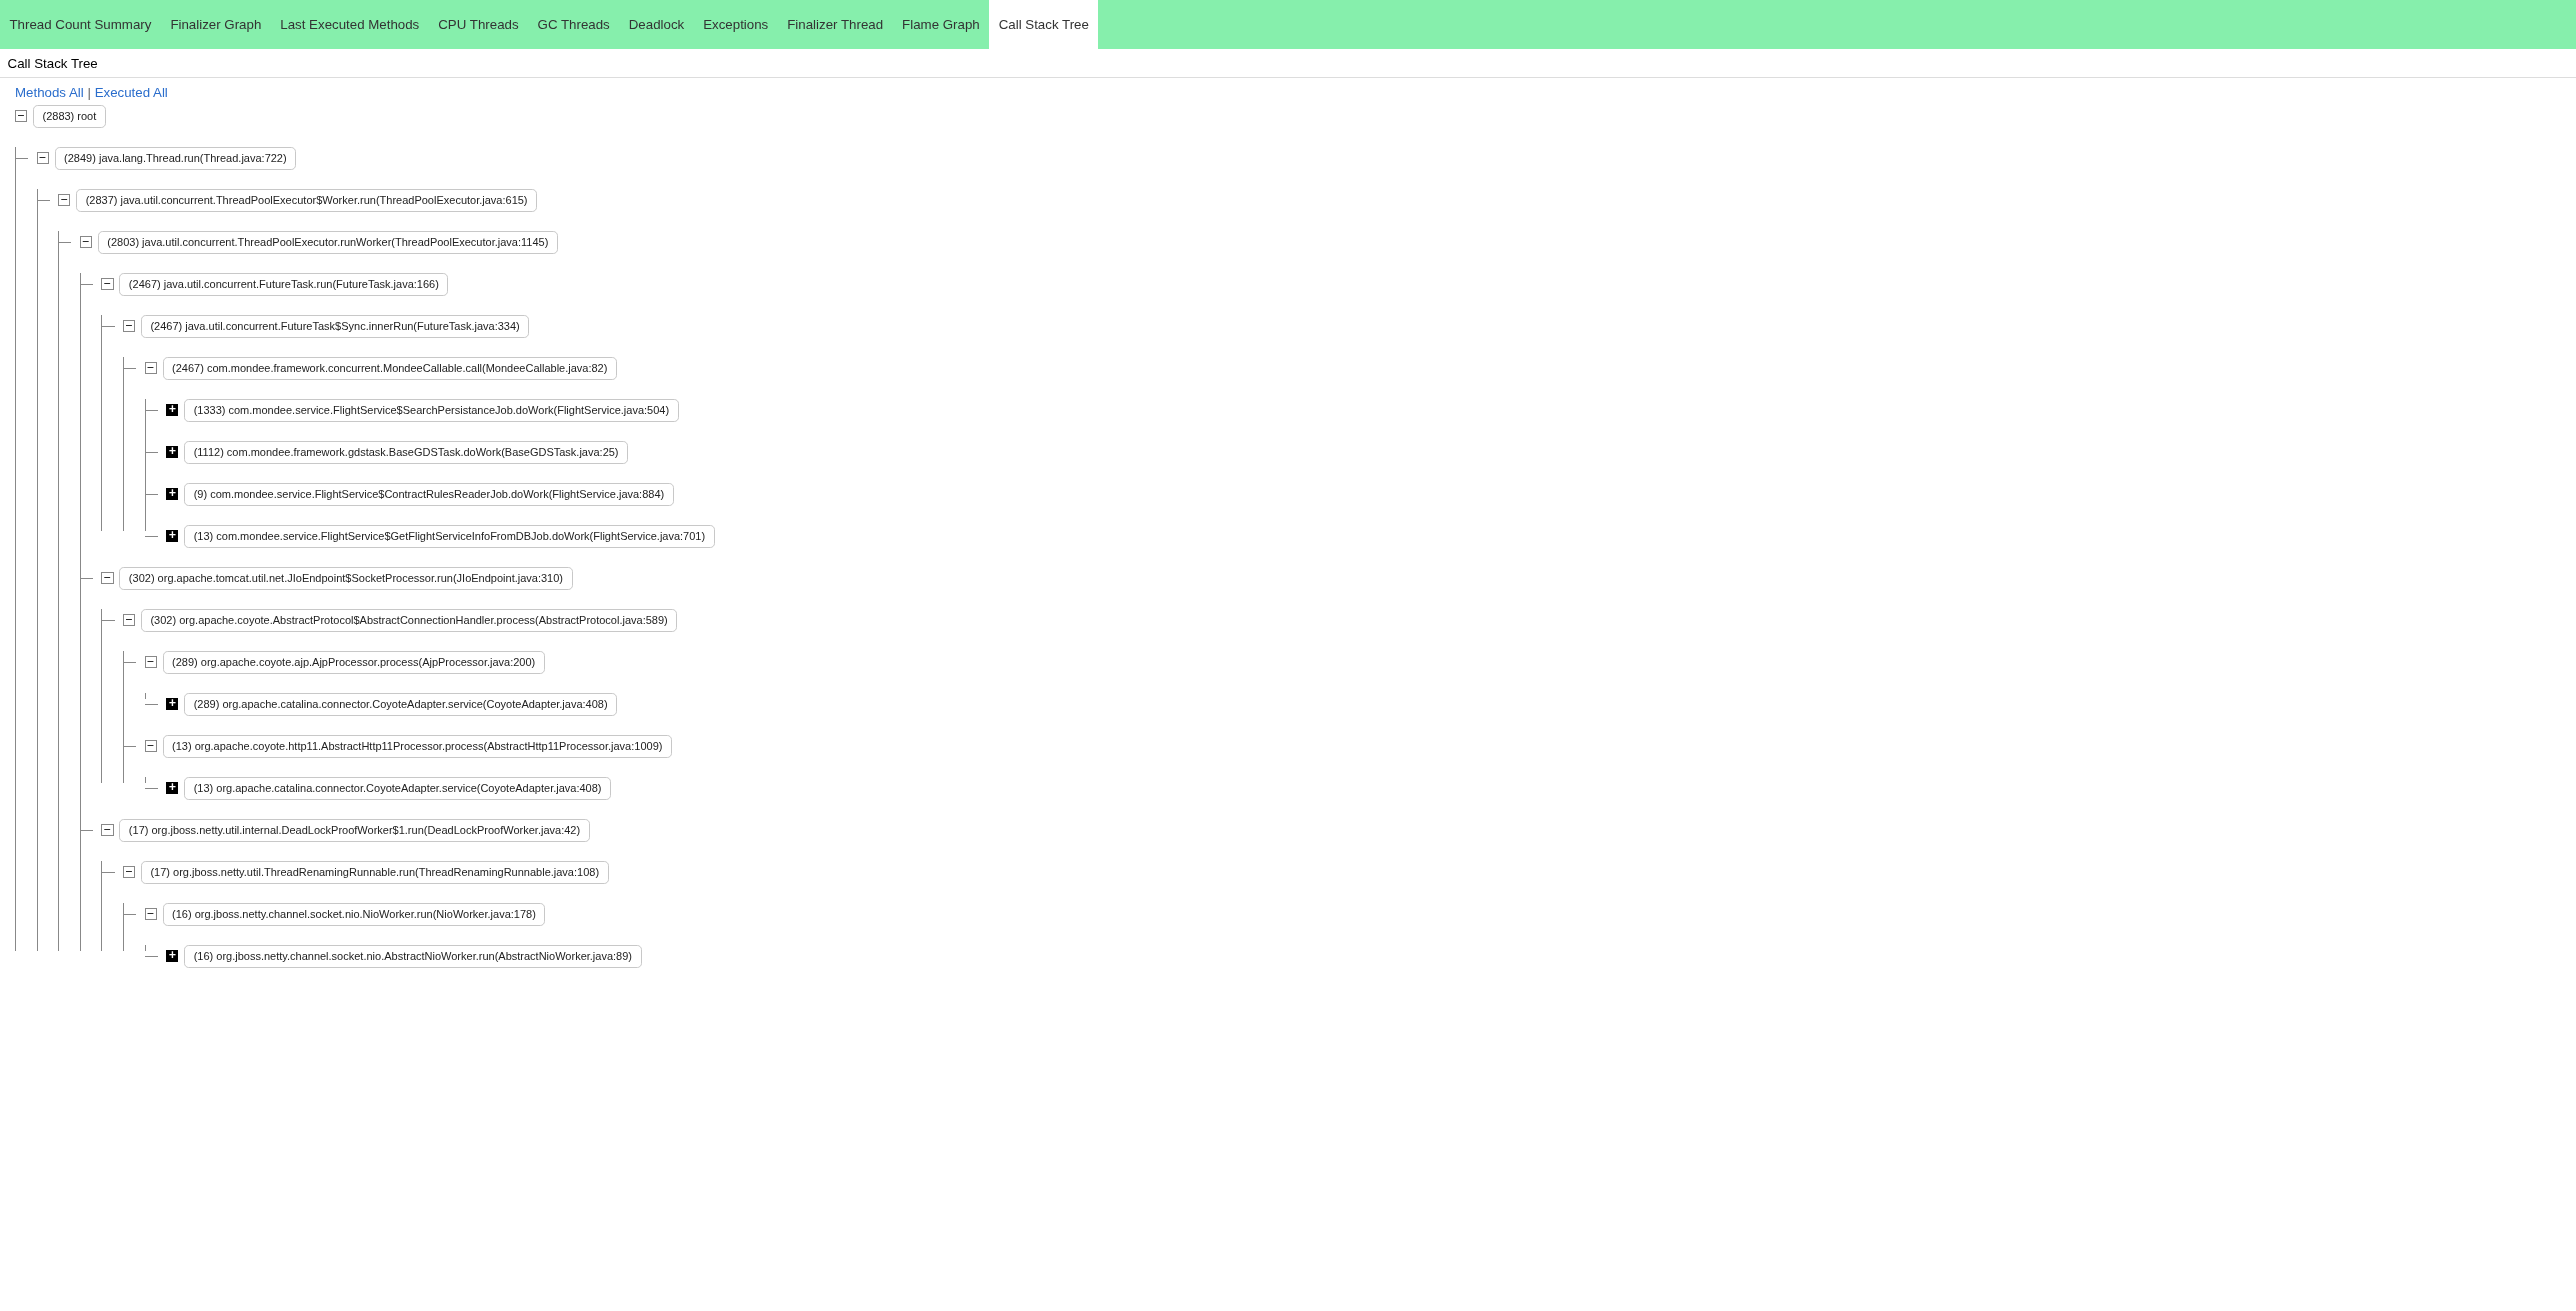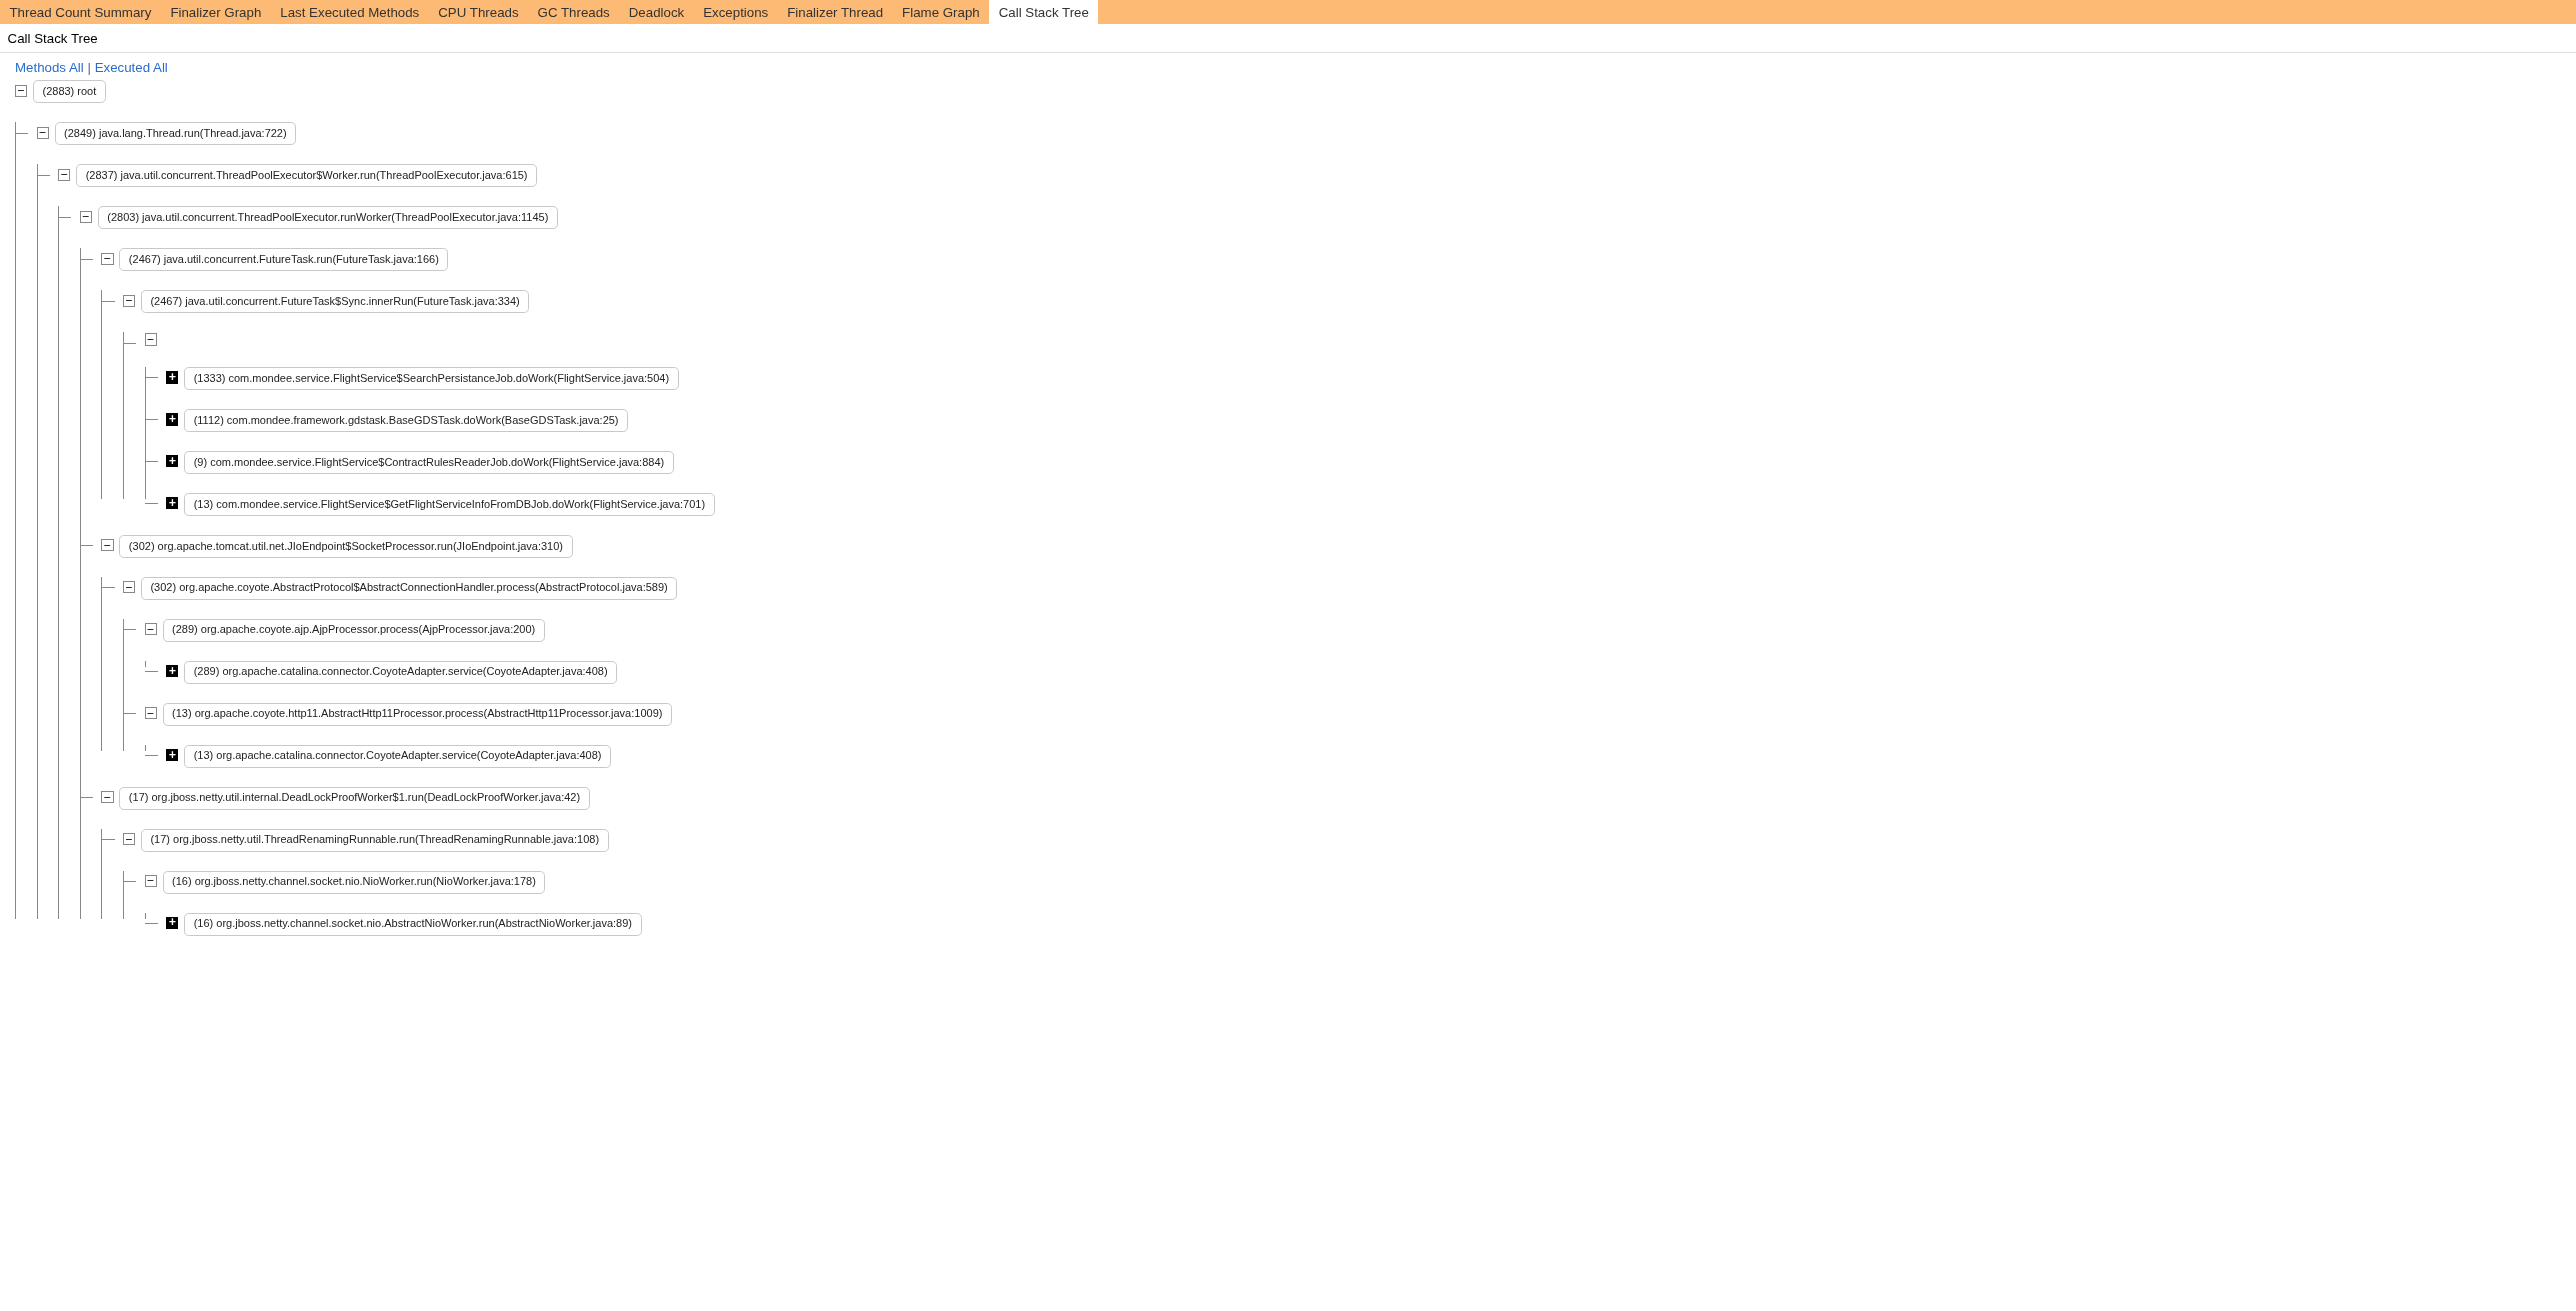--- a/index.html
+++ b/index.html
@@ -1,18 +1,18 @@
 <!DOCTYPE html>
 <html style="font-size:15px"><head>
   <meta charset="utf-8">
   <style>
     * { box-sizing: border-box; margin: 0; padding: 0; }
     body { font-family: -apple-system, BlinkMacSystemFont, "Segoe UI", Helvetica, Arial, sans-serif; font-size: 13.3px; color: #222; background: #fff; }
     
-    .tab-bar { background: #fdba74; display: flex; height: 24px; align-items: stretch; }
+    .tab-bar { background: #86efac; display: flex; height: 49px; align-items: stretch; }
     .tab-bar .tab { padding: 0 9.5px; display: flex; align-items: center; font-size: 13.3px; color: #333; cursor: pointer; white-space: nowrap; }
     .tab-bar .tab.active { background: #fff; }
     
     .header { padding: 6.6px 7.6px; color: #000; font-size: 13.3px; border-bottom: 0.9px solid #ddd; }
     
     .controls { padding: 6.6px 15px 5.7px; }
     .controls a { color: #2a6dcc; text-decoration: none; cursor: pointer; }
     .controls .sep { color: #666; }
     
     .tree { padding-left: 15px; line-height: 1.4; font-size: 11px; position: relative; }
@@ -72,21 +72,21 @@
               <li>
                 <span class="toggle minus"></span><span class="node-label">(2803) java.util.concurrent.ThreadPoolExecutor.runWorker(ThreadPoolExecutor.java:1145)</span>
                 <ul>
                   <li>
                     <span class="toggle minus"></span><span class="node-label">(2467) java.util.concurrent.FutureTask.run(FutureTask.java:166)</span>
                     <ul>
                       <li>
                         <span class="toggle minus"></span><span class="node-label">(2467) java.util.concurrent.FutureTask$Sync.innerRun(FutureTask.java:334)</span>
                         <ul>
                           <li>
-                            <span class="toggle minus"></span>
+                            <span class="toggle minus"></span><span class="node-label">(2467) com.mondee.framework.concurrent.MondeeCallable.call(MondeeCallable.java:82)</span>
                             <ul>
                               <li><span class="toggle plus"></span><span class="node-label">(1333) com.mondee.service.FlightService$SearchPersistanceJob.doWork(FlightService.java:504)</span></li>
                               <li><span class="toggle plus"></span><span class="node-label">(1112) com.mondee.framework.gdstask.BaseGDSTask.doWork(BaseGDSTask.java:25)</span></li>
                               <li><span class="toggle plus"></span><span class="node-label">(9) com.mondee.service.FlightService$ContractRulesReaderJob.doWork(FlightService.java:884)</span></li>
                               <li><span class="toggle plus"></span><span class="node-label">(13) com.mondee.service.FlightService$GetFlightServiceInfoFromDBJob.doWork(FlightService.java:701)</span></li>
                             </ul>
                           </li>
                         </ul>
                       </li>
                     </ul>

